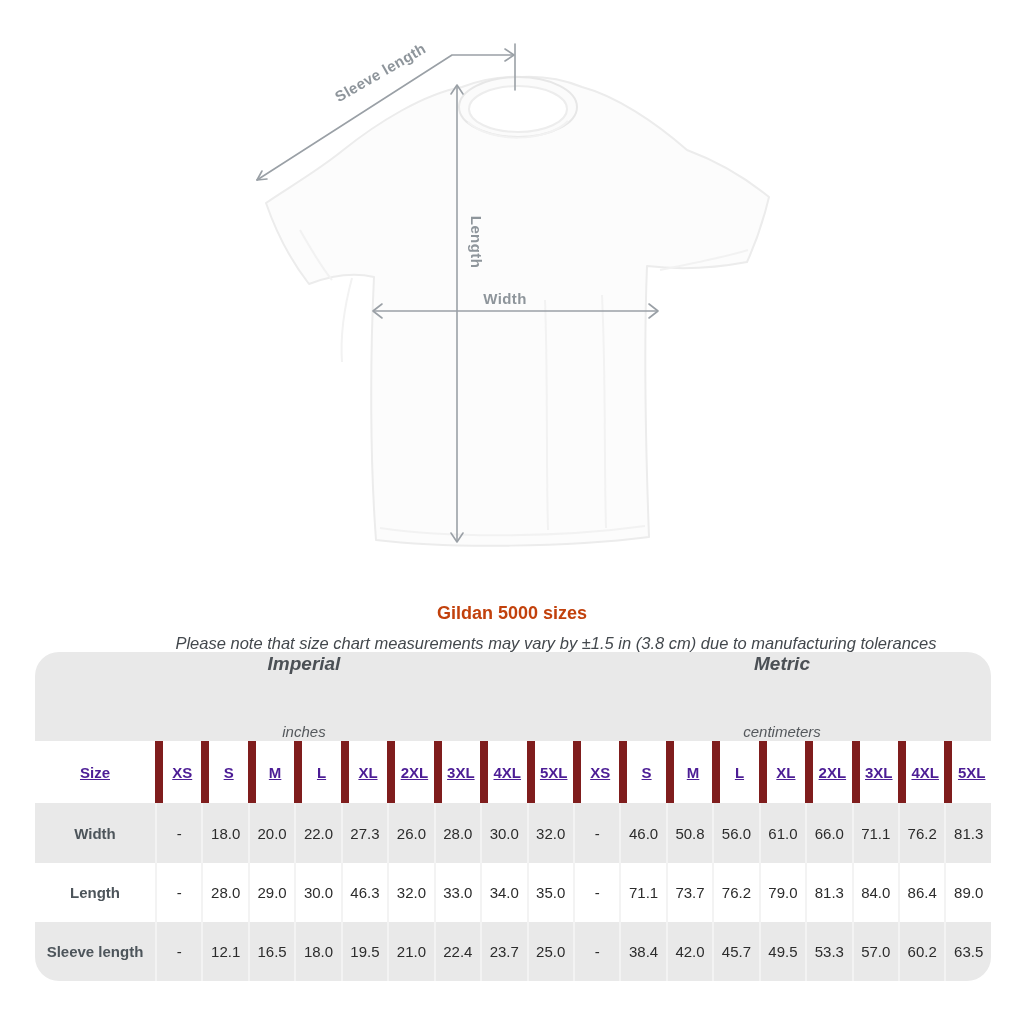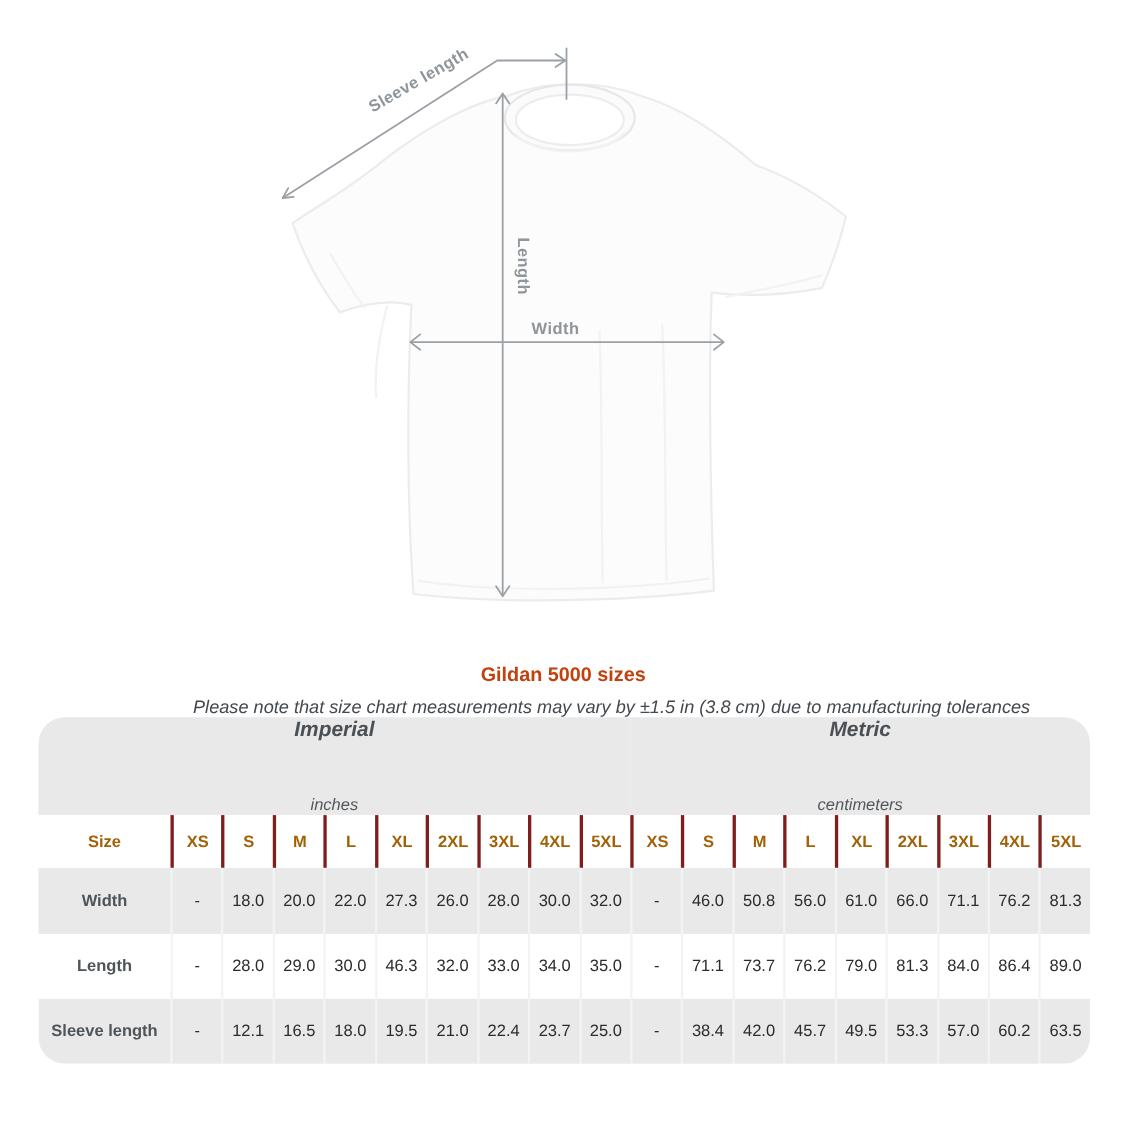--- a/index.html
+++ b/index.html
@@ -64,22 +64,22 @@
     line-height: 23px;
   }
   .unit-sub {
     font-size: 15px;
     font-style: italic;
     font-weight: 400;
     color: #54585c;
     line-height: 19px;
     margin-top: 47px;
   }
-  tr.size-row th { height: 48px; background: #ffffff; font-size: 15px; font-weight: 700; color: #a16207; }
-  tr.size-row th:not(:first-child) { border-left: 3px solid #7f1d1d; }
+  tr.size-row th { height: 62px; background: #ffffff; font-size: 15px; font-weight: 700; color: #4c1d95; text-decoration: underline; }
+  tr.size-row th:not(:first-child) { border-left: 8px solid #7f1d1d; }
   tbody.rows tr { height: 59px; }
   tbody.rows tr:first-child { height: 60px; }
   tbody.rows tr:nth-child(odd) { background: #e9e9e9; }
   tbody.rows th { font-size: 15px; font-weight: 700; color: #4d555b; }
   tbody.rows td { font-size: 15px; font-weight: 400; color: #2c2c2c; border-left: 2px solid #f3f3f3; }
   tbody.rows tr:last-child th:first-child { border-bottom-left-radius: 24px; }
   tbody.rows tr:last-child td:last-child  { border-bottom-right-radius: 24px; }
 </style>
 </head>
 <body>

